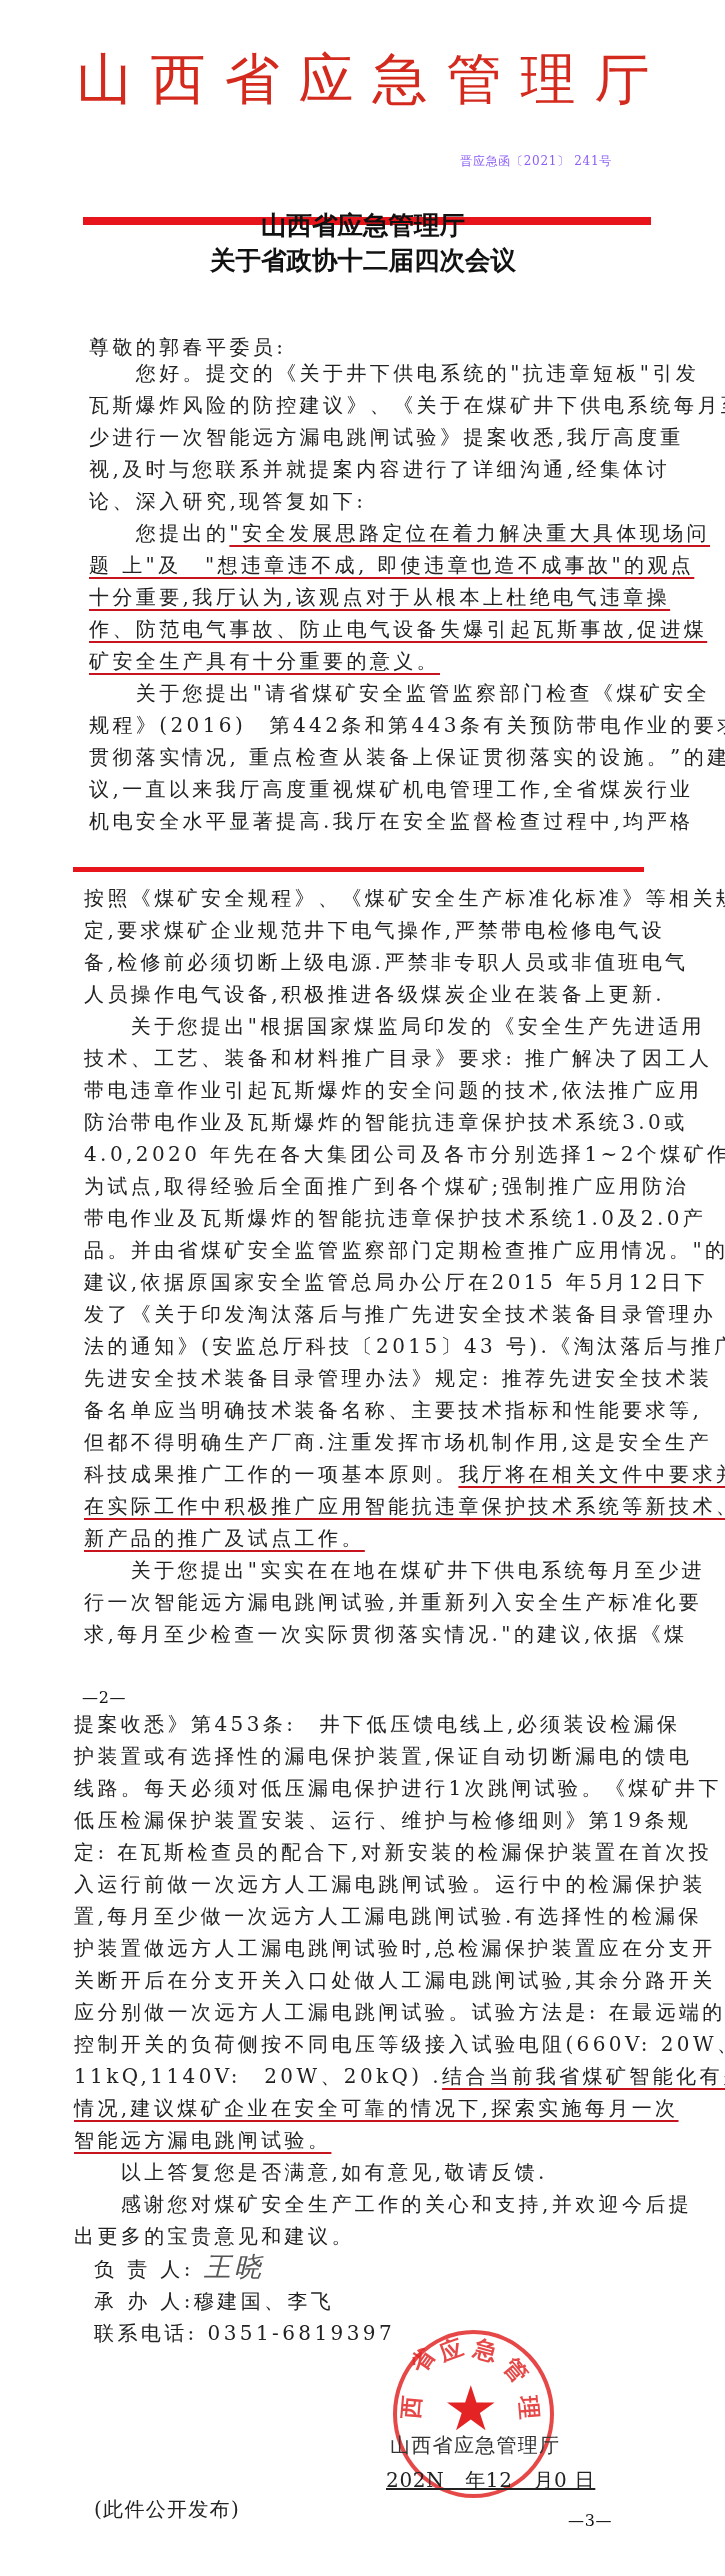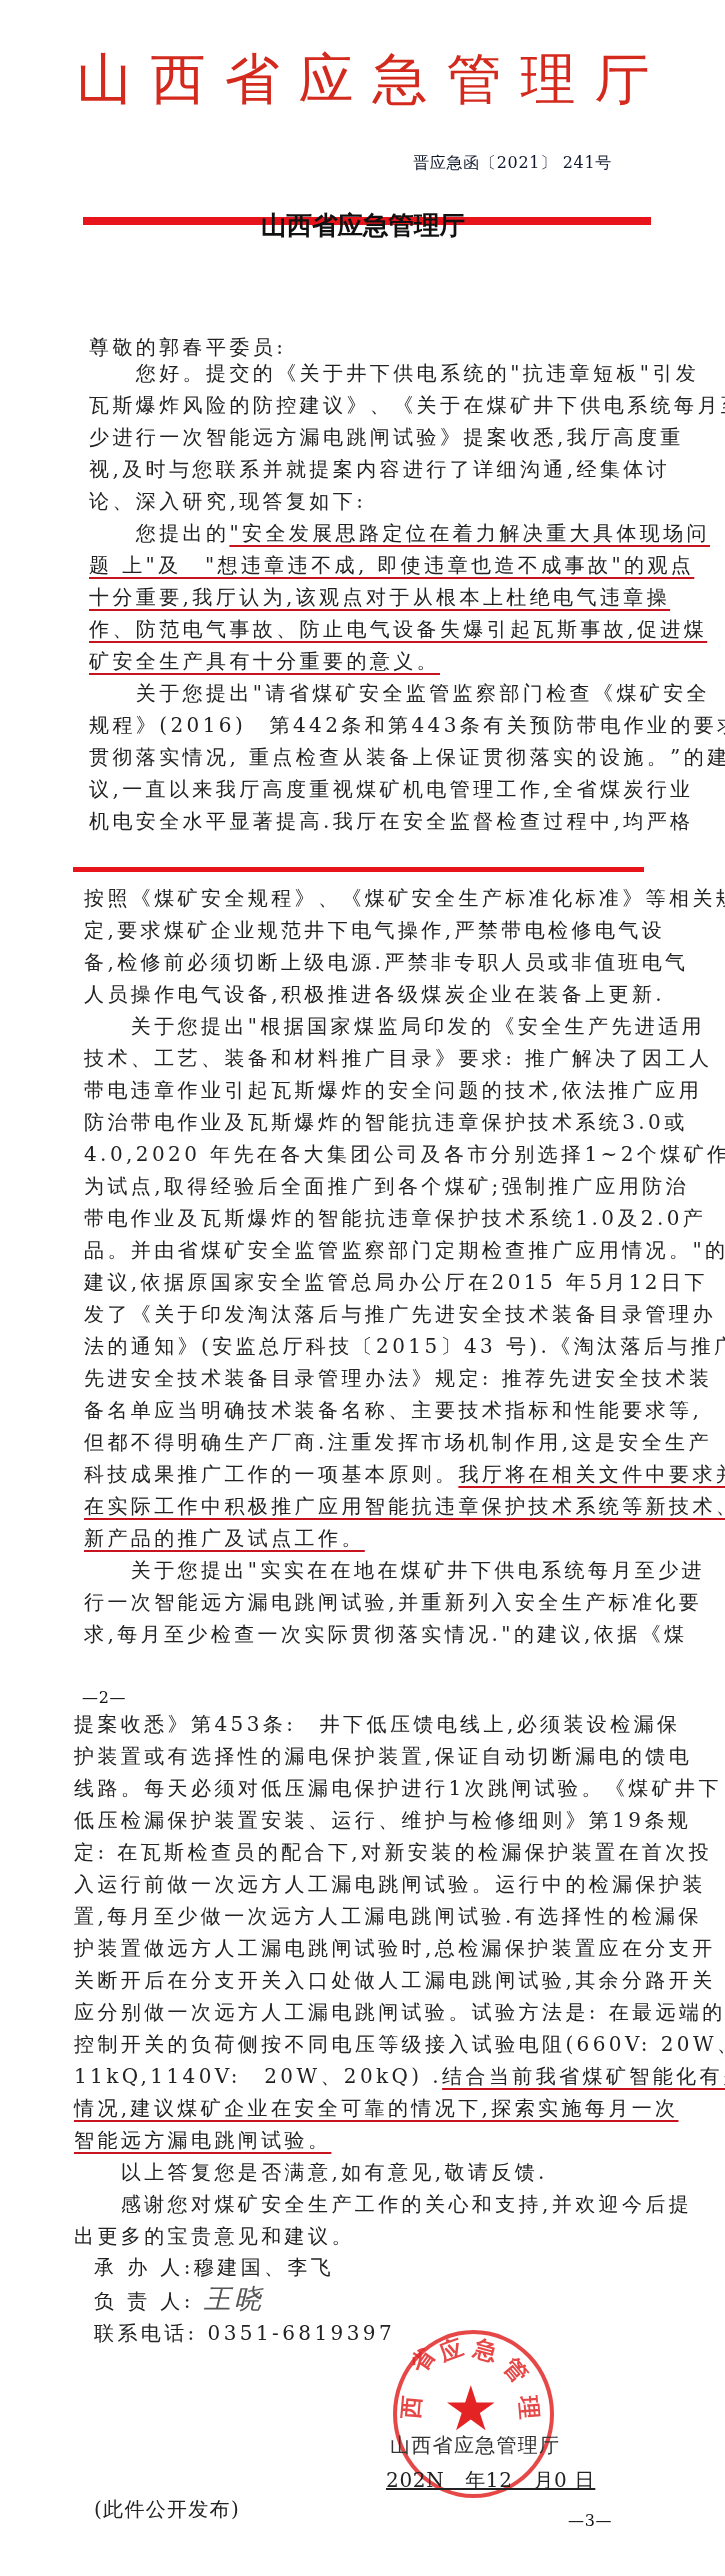--- a/index.html
+++ b/index.html
@@ -3,21 +3,21 @@
 <meta charset="utf-8">
 <style>
   html, body { margin: 0; padding: 0; background: #ffffff; }
   body { width: 726px; height: 2576px; position: relative; overflow: hidden;
          font-family: "DejaVu Serif", "Liberation Serif", serif; color: #1a1a1a; }
   .abs { position: absolute; }
   .masthead { left: 0; width: 726px; top: 46px; text-align: center;
               color: #d42a1e; font-size: 55px; letter-spacing: 19px; line-height: 67px;
               font-family: "DejaVu Serif", serif; font-weight: normal; padding-left: 19px; box-sizing: border-box; }
   .redbar { background: #e8141b; height: 8px; }
-  .docno { right: 114px; top: 153px; font-size: 16px; color: #0f172a; letter-spacing: 0.7px; }
+  .docno { right: 114px; top: 153px; font-size: 12px; color: #8b5cf6; letter-spacing: 0.7px; }
   .title { left: 0; width: 726px; text-align: center; font-weight: bold; font-size: 25.5px;
            line-height: 35px; color: #111; font-family: "DejaVu Sans", sans-serif; }
   .line { font-size: 20px; line-height: 32px; white-space: nowrap; letter-spacing: 3.4px; color: #222; }
   .ul { text-decoration: underline; text-decoration-color: #c8141e; text-decoration-thickness: 2px;
         text-underline-offset: 4.7px; }
   .pageno { font-size: 16px; color: #111; letter-spacing: 0.7px; }
   .seal { left: 393px; top: 2330px; width: 161px; height: 168px; border: 4px solid rgba(226,40,40,0.85);
           border-radius: 50%; box-sizing: border-box; }
   .star { left: 443px; top: 2378px; font-size: 62px; color: #e42424; line-height: 1; }
   .seal-txt { color: rgba(226,40,40,0.85); font-size: 23px; font-weight: bold; }
@@ -25,20 +25,21 @@
 </style>
 </head>
 <body>
 
 <div class="abs masthead">山西省应急管理厅</div>
 <div class="abs redbar" style="left:83px;top:217px;width:568px;"></div>
 <div class="abs docno">晋应急函〔2021〕 241号</div>
 
 <div class="abs title" style="top:208px;">
   <div style="margin-top:0;">山西省应急管理厅</div>
+  <div>关于省政协十二届四次会议</div>
 </div>
 
 <div class="abs line" style="left:89px;top:331px;">尊敬的郭春平委员:</div>
 
 <div class="abs" style="left:89px;top:357px;">
   <div class="line"><span>　　您好。提交的《关于井下供电系统的"抗违章短板"引发</span><span class="ul"></span></div>
   <div class="line"><span>瓦斯爆炸风险的防控建议》、《关于在煤矿井下供电系统每月至</span><span class="ul"></span></div>
   <div class="line"><span>少进行一次智能远方漏电跳闸试验》提案收悉,我厅高度重</span><span class="ul"></span></div>
   <div class="line"><span>视,及时与您联系并就提案内容进行了详细沟通,经集体讨</span><span class="ul"></span></div>
   <div class="line"><span>论、深入研究,现答复如下:</span><span class="ul"></span></div>
@@ -100,25 +101,25 @@
   <div class="line"><span>11kQ,1140V:　20W、20kQ) .</span><span class="ul">结合当前我省煤矿智能化有关推进</span></div>
   <div class="line"><span></span><span class="ul">情况,建议煤矿企业在安全可靠的情况下,探索实施每月一次</span></div>
   <div class="line"><span></span><span class="ul">智能远方漏电跳闸试验。</span></div>
   <div class="line"><span>　　以上答复您是否满意,如有意见,敬请反馈.</span><span class="ul"></span></div>
   <div class="line"><span>　　感谢您对煤矿安全生产工作的关心和支持,并欢迎今后提</span><span class="ul"></span></div>
   <div class="line"><span>出更多的宝贵意见和建议。</span><span class="ul"></span></div>
 </div>
 
 <div class="abs" style="left:94px;top:2251px;">
   <div class="line" style="line-height:32px;">
-    <span>承 办 人:</span><span>穆建国、李飞</span>
+    <span>负 责 人:</span>
+    <span class="sig">王晓</span>
   </div>
   <div class="line" style="line-height:32px;">
-    <span>负 责 人:</span>
-    <span class="sig">王晓</span>
+    <span>承 办 人:</span><span>穆建国、李飞</span>
   </div>
   <div class="line" style="line-height:32px;">
     <span>联系电话:</span> <span>0351-6819397</span>
   </div>
 </div>
 
 <div class="abs seal"></div>
 <div class="abs seal-txt" style="left:411px;top:2345px;transform:rotate(-55deg);">省</div>
 <div class="abs seal-txt" style="left:440px;top:2335px;transform:rotate(-20deg);">应</div>
 <div class="abs seal-txt" style="left:474px;top:2335px;transform:rotate(15deg);">急</div>

